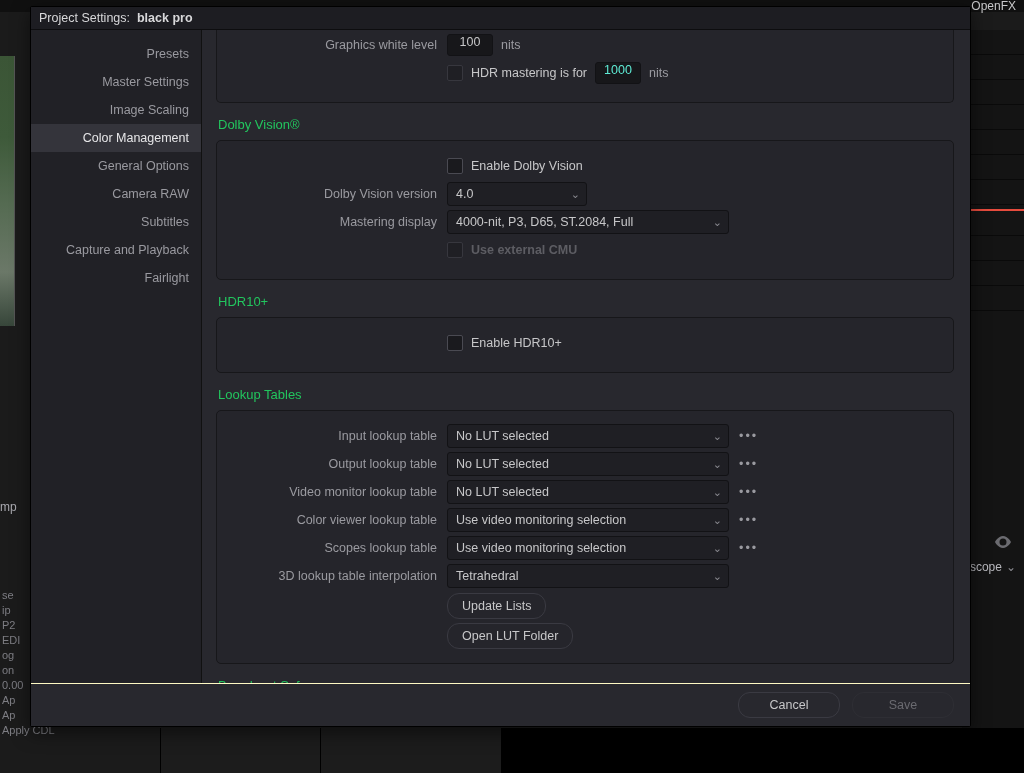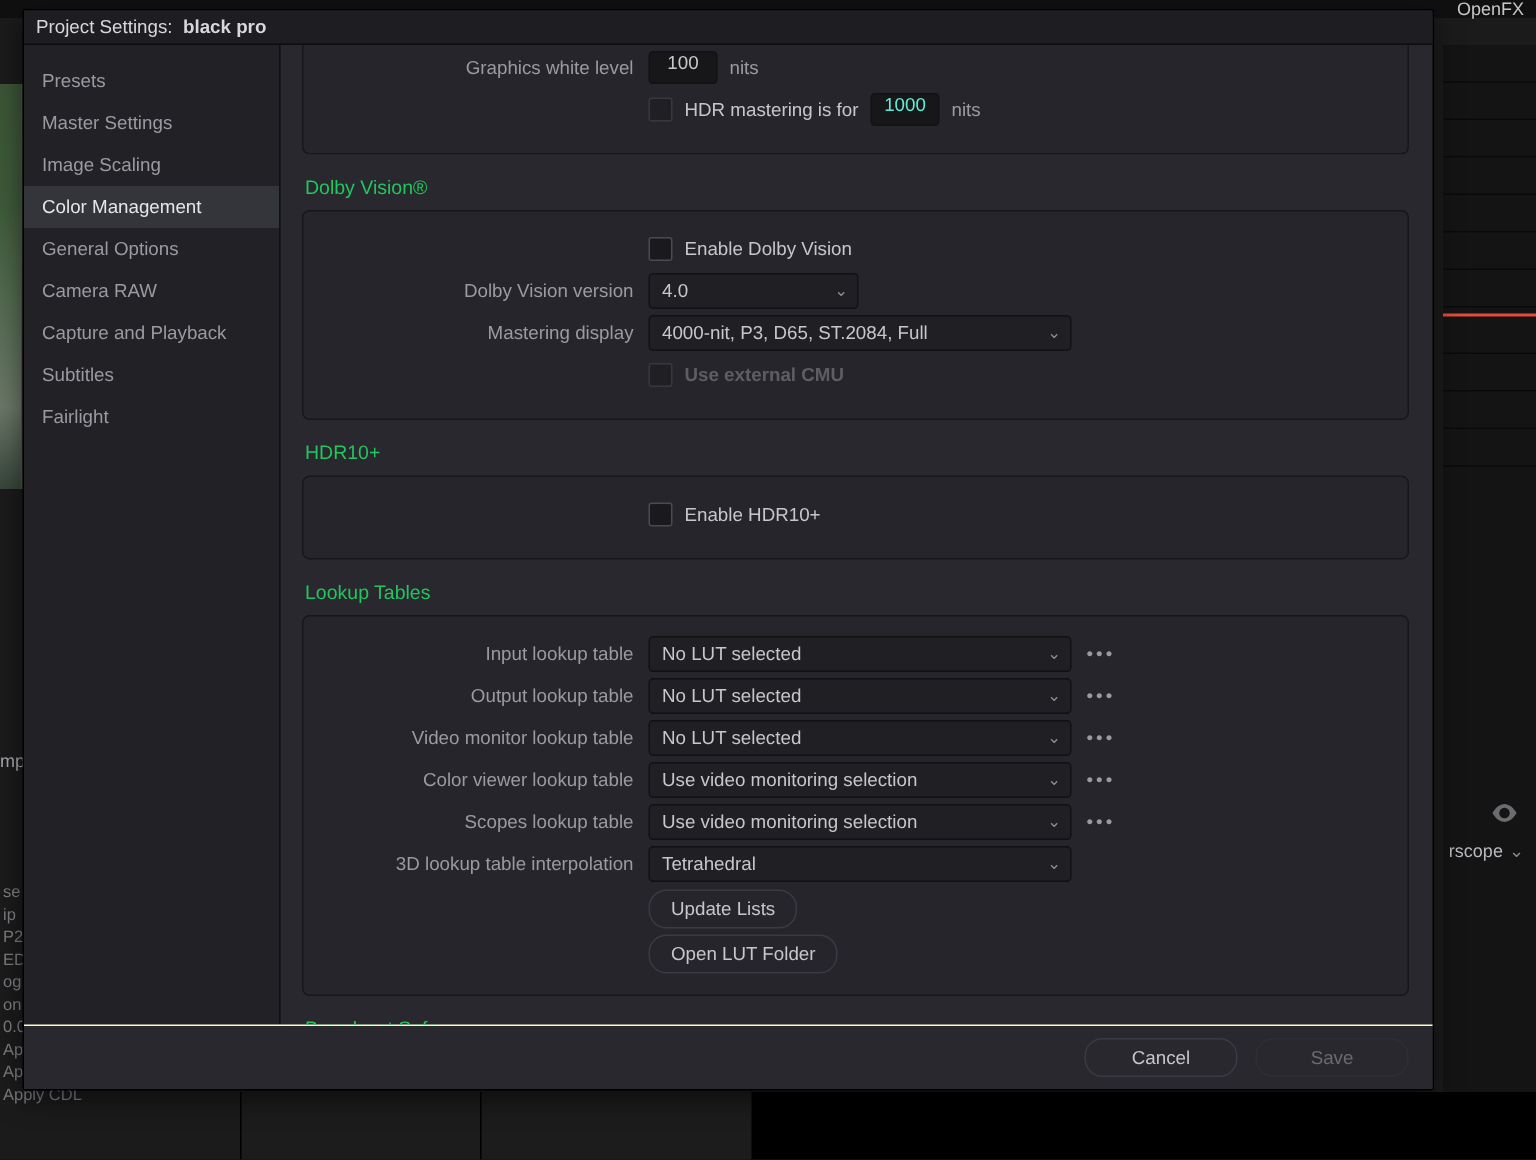--- a/index.html
+++ b/index.html
@@ -33,26 +33,26 @@
   .bg-right-col .hbar{height:24px;border-bottom:1px solid #0a0a0a;}
   .bg-right-col .redline{height:2px;background:var(--accent);margin-top:4px;}
   .eye-icon{position:absolute;right:12px;top:535px;color:#6b6b70;font-size:14px;}
   .rscope{position:absolute;right:8px;top:560px;color:#b8b8bd;font-size:12px;}
   .rscope .chev{display:inline-block;margin-left:4px;color:#8a8a90;}
   .scope-area{position:absolute;left:500px;right:0;top:728px;height:45px;background:#000;overflow:hidden;}
   .bg-split{position:absolute;left:160px;top:728px;width:340px;height:45px;border-left:1px solid #000;border-right:1px solid #000;background:#1c1c1c;}
   .bg-split2{position:absolute;left:320px;top:728px;width:1px;height:45px;background:#000;}
 
   
-  .modal{position:absolute;left:15px;top:6px;width:939px;height:719px;background:var(--bg-modal);border:1px solid #000;border-radius:2px;display:flex;flex-direction:column;box-shadow:0 6px 18px rgba(0,0,0,.5);}
+  .modal{position:absolute;left:30px;top:6px;width:939px;height:719px;background:var(--bg-modal);border:1px solid #000;border-radius:2px;display:flex;flex-direction:column;box-shadow:0 6px 18px rgba(0,0,0,.5);}
   .titlebar{height:22px;line-height:22px;padding:0 8px;color:#d8d8da;background:#1d1d22;border-bottom:1px solid #0d0d0f;font-size:12.5px;}
   .titlebar b{font-weight:600;}
   .body{flex:1;display:flex;min-height:0;}
   .sidebar{width:170px;background:var(--bg-sidebar);border-right:1px solid #111;padding-top:10px;}
-  .sidebar .item{height:28px;line-height:28px;padding-right:12px;color:var(--text-muted);cursor:pointer;padding-left:12px;}
+  .sidebar .item{height:28px;line-height:28px;text-align:right;padding-right:12px;color:var(--text-muted);cursor:pointer;padding-left:12px;}
   .sidebar .item.active{background:#34343b;color:var(--text-strong);}
   .content{flex:1;position:relative;overflow:hidden;}
   .scroll{position:absolute;inset:0 10px 0 14px;overflow-y:auto;padding-right:6px;}
   .scroll::-webkit-scrollbar{width:6px;}
   .scroll::-webkit-scrollbar-thumb{background:var(--scroll);border-radius:3px;}
   .scroll::-webkit-scrollbar-track{background:transparent;}
 
   .section-title{color:#22c55e;margin:14px 0 8px 2px;font-size:13px;}
   .panel{border:1px solid var(--border-soft);border-radius:5px;background:rgba(0,0,0,.06);padding:10px 14px 14px 14px;}
   .panel.first{border-top:none;border-top-left-radius:0;border-top-right-radius:0;margin-top:-2px;padding-top:2px;}
@@ -130,22 +130,22 @@
       <b>&nbsp;<span>black pro</span></b>
     </div>
     <div class="body">
       <div class="sidebar">
         <div class="item">Presets</div>
         <div class="item">Master Settings</div>
         <div class="item">Image Scaling</div>
         <div class="item active">Color Management</div>
         <div class="item">General Options</div>
         <div class="item">Camera RAW</div>
+        <div class="item">Subtitles</div>
         <div class="item">Capture and Playback</div>
-        <div class="item">Subtitles</div>
         <div class="item">Fairlight</div>
       </div>
 
       <div class="content">
         <div class="scroll">
 
           <div class="panel first">
             <div class="row">
               <div class="lbl">Graphics white level</div>
               <div class="num">100</div>

